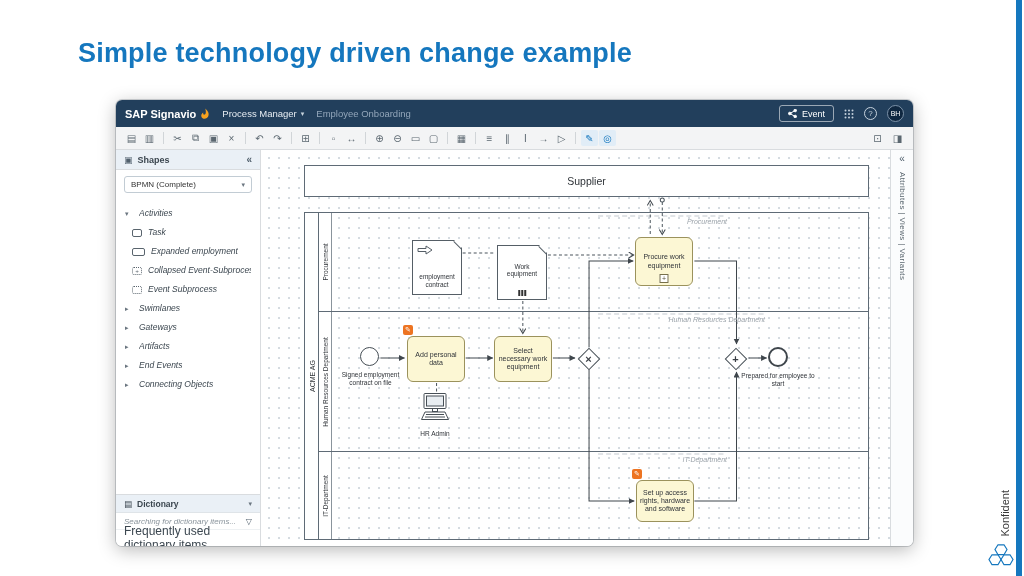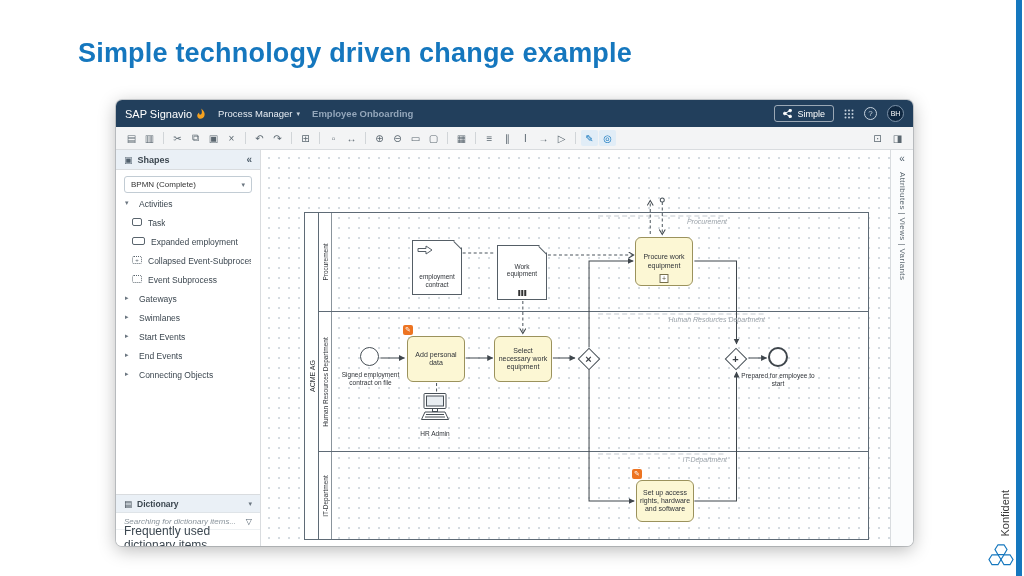--- a/index.html
+++ b/index.html
@@ -15,24 +15,24 @@
   .watermark   { position:absolute; right:13px; bottom:40px; writing-mode:vertical-rl; transform:rotate(180deg); font-size:11px; color:#3a3a3a; }
   .brand-logo  { position:absolute; right:10px; bottom:6px; }
 
   
   .window { position:absolute; left:116px; top:100px; width:797px; height:446px; background:#fff;
             border-radius:6px; overflow:hidden; box-shadow:0 4px 18px rgba(0,0,0,.28), 0 0 0 1px #d4d7da;
             display:flex; flex-direction:column; }
 
   
   .topbar { height:27px; flex:0 0 auto; background:#223f5c; display:flex; align-items:center; padding:0 9px; gap:12px; }
-  .brand  { color:#fff; font-weight:normal; font-size:11px; display:flex; align-items:center; gap:4px; white-space:nowrap; }
+  .brand  { color:#fff; font-weight:bold; font-size:11px; display:flex; align-items:center; gap:4px; white-space:nowrap; }
   .menu-item { color:#e6ecf2; font-size:9.5px; display:flex; align-items:center; gap:4px; white-space:nowrap; }
   .menu-caret { font-size:7px; color:#c7d2dc; }
-  .doc-title { color:#93a6ba; font-size:9.5px; white-space:nowrap;font-weight:bold; }
+  .doc-title { color:#93a6ba; font-size:9.5px; white-space:nowrap; }
   .topbar-right { margin-left:auto; display:flex; align-items:center; gap:10px; }
   .share-btn { border:1px solid rgba(255,255,255,.55); border-radius:3px; color:#fff; font-size:9px;
                height:17px; padding:0 8px; display:flex; align-items:center; gap:5px; }
   .help-icon { width:13px; height:13px; border:1px solid #c6d2dd; border-radius:50%; color:#c6d2dd;
                font-size:8px; display:flex; align-items:center; justify-content:center; }
   .avatar { width:17px; height:17px; border-radius:50%; background:#0f2740; border:1px solid #7c92a8;
             color:#fff; font-size:7px; display:flex; align-items:center; justify-content:center; }
 
   
   .toolbar { height:23px; flex:0 0 auto; background:#f3f4f5; border-bottom:1px solid #d9dcdf;
@@ -51,21 +51,21 @@
   .shapes-panel { width:145px; flex:0 0 auto; border-right:1px solid #d9dcdf; background:#fff;
                   display:flex; flex-direction:column; font-size:8.5px; color:#3c4750; }
   .panel-header { height:20px; flex:0 0 auto; background:#eaf0f6; border-bottom:1px solid #d9dcdf;
                   display:flex; align-items:center; gap:5px; padding:0 8px; font-weight:bold; font-size:9px; }
   .panel-header .hdr-ico { font-size:9px; color:#51606d; }
   .panel-collapse { margin-left:auto; color:#51606d; font-size:10px; }
   .palette-select { margin:6px 8px 4px 8px; height:17px; border:1px solid #c2ccd4; border-radius:3px; background:#fff;
                     display:flex; align-items:center; justify-content:space-between; padding:0 6px; font-size:8px; color:#333; }
   .palette-select .caret { font-size:7px; color:#6b7680; }
   .shape-list { flex:1; overflow:hidden; padding-top:2px; }
-  .shape-row { height:19px; display:flex; align-items:flex-start; gap:6px; padding:0 9px; }
+  .shape-row { height:19px; display:flex; align-items:flex-end; gap:6px; padding:0 9px;font-style:italic; }
   .shape-row.shape { padding-left:16px; }
   .chev { width:8px; font-size:7px; color:#6b7680; }
   .shape-ico { width:10px; height:8px; border:1px solid #59646d; border-radius:2px; background:#fff; position:relative; flex:0 0 auto; }
   .shape-ico.ico-expanded { width:13px; }
   .shape-ico.ico-collapsed-event, .shape-ico.ico-event { border-style:dotted; }
   .shape-ico.ico-collapsed::after, .shape-ico.ico-collapsed-event::after {
       content:"+"; position:absolute; left:50%; top:50%; transform:translate(-50%,-55%); font-size:6px; color:#59646d; }
   .shape-label { white-space:nowrap; overflow:hidden; }
 
   .dict-section { flex:0 0 auto; border-top:1px solid #d9dcdf; }
@@ -166,21 +166,21 @@
       <span class="share-btn">
         <svg width="9" height="9" viewBox="0 0 9 9">
           <g stroke="#fff" stroke-width="1" fill="#fff">
             <line x1="2" y1="4.5" x2="7" y2="1.5"></line>
               <line x1="2" y1="4.5" x2="7" y2="7.5"></line>
             <circle cx="1.8" cy="4.5" r="1.3"></circle>
               <circle cx="7.2" cy="1.5" r="1.3"></circle>
               <circle cx="7.2" cy="7.5" r="1.3"></circle>
           </g>
         </svg>
-        <span>Simple</span>
+        <span>Event</span>
       </span>
       <svg width="10" height="10" viewBox="0 0 10 10">
         <g fill="#c6d2dd">
           <circle cx="1.5" cy="1.5" r="1"></circle>
             <circle cx="5" cy="1.5" r="1"></circle>
             <circle cx="8.5" cy="1.5" r="1"></circle>
           <circle cx="1.5" cy="5" r="1"></circle>
             <circle cx="5" cy="5" r="1"></circle>
             <circle cx="8.5" cy="5" r="1"></circle>
           <circle cx="1.5" cy="8.5" r="1"></circle>
@@ -261,29 +261,29 @@
           <div class="shape-row shape">
             <span class="shape-ico ico-collapsed-event"></span>
             <span class="shape-label">Collapsed Event-Subprocess</span>
           </div>
           <div class="shape-row shape">
             <span class="shape-ico ico-event"></span>
             <span class="shape-label">Event Subprocess</span>
           </div>
           <div class="shape-row group">
             <span class="chev">▸</span>
+            <span class="shape-label">Swimlanes</span>
+          </div>
+          <div class="shape-row group">
+            <span class="chev">▸</span>
             <span class="shape-label">Gateways</span>
           </div>
           <div class="shape-row group">
             <span class="chev">▸</span>
-            <span class="shape-label">Swimlanes</span>
-          </div>
-          <div class="shape-row group">
-            <span class="chev">▸</span>
-            <span class="shape-label">Start Events</span>
+            <span class="shape-label">Artifacts</span>
           </div>
           <div class="shape-row group">
             <span class="chev">▸</span>
             <span class="shape-label">End Events</span>
           </div>
           <div class="shape-row group">
             <span class="chev">▸</span>
             <span class="shape-label">Connecting Objects</span>
           </div>
         </div>
@@ -296,20 +296,23 @@
         <div class="dict-search">
           <span>Searching for dictionary items...</span>
           <span class="funnel">▽</span>
         </div>
         <div class="dict-frequent">Frequently used dictionary items</div>
       </div>
     </div>
 
     <div class="canvas">
 
+      <div class="pool pool-supplier">
+        <span>Supplier</span>
+      </div>
 
       <div class="pool pool-acme">
         <div class="pool-band">
           <span class="vlabel">ACME AG</span>
         </div>
         <div class="lanes">
           <div class="lane" style="height:98px">
             <div class="lane-band">
               <span class="vlabel">Procurement</span>
             </div>

